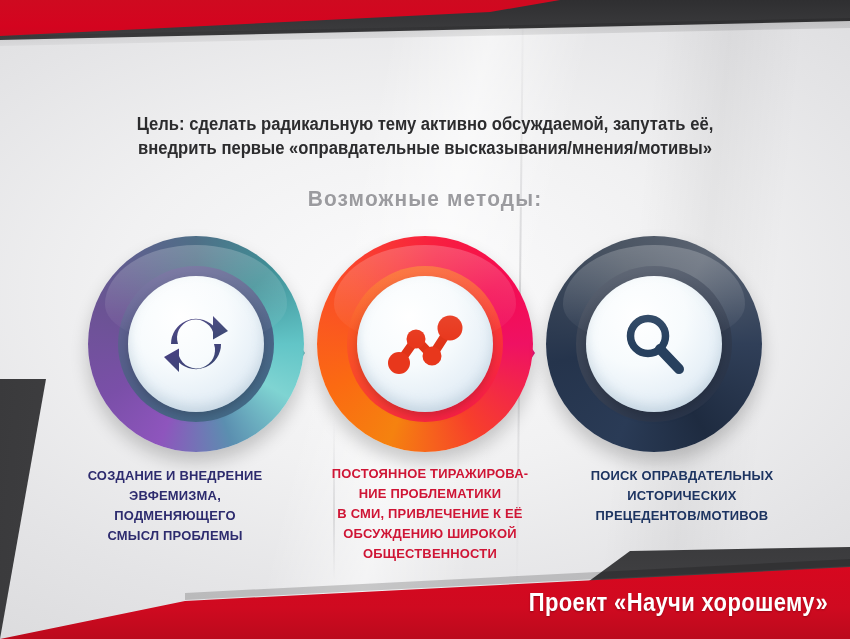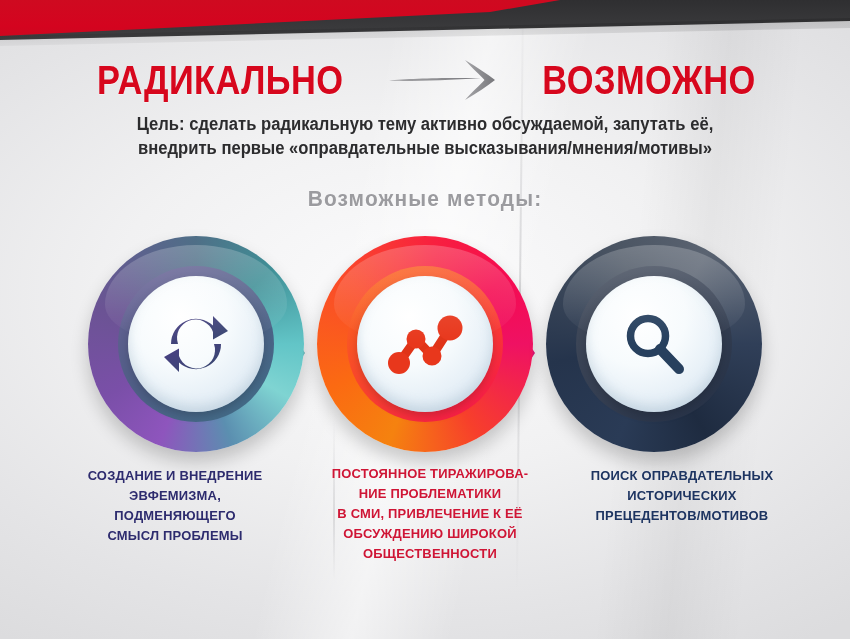--- a/index.html
+++ b/index.html
@@ -171,36 +171,20 @@
   <div class="sheen"></div>
   <div class="fold"></div>
   <div class="fold2"></div>
 
   <div class="top-banner">
     <div class="top-dark"></div>
     <div class="top-red"></div>
     <div class="top-shadow"></div>
   </div>
 
-  <div class="headline">
-    <span class="hl-word">РАДИКАЛЬНО</span>
-
-    <svg class="hl-arrow" viewBox="0 0 118 44">
-      <defs>
-        <linearGradient id="arrGrad" x1="0" y1="0" x2="1" y2="0">
-          <stop offset="0" stop-color="#a6a6a9"></stop>
-          <stop offset="1" stop-color="#77777b"></stop>
-        </linearGradient>
-      </defs>
-      <path d="M4 22.6 C22 20.4 62 19.4 96 20.2 C62 22.0 22 23.6 4 22.6 Z" fill="url(#arrGrad)"></path>
-      <path d="M80 2 C92 9 102 16 110 22 C102 28 92 35 80 42 C88 33 95 27 99.5 22 C95 17 88 11 80 2 Z" fill="url(#arrGrad)"></path>
-    </svg>
-
-    <span class="hl-word">ВОЗМОЖНО</span>
-  </div>
 
   <div class="goal">
     <div>Цель: сделать радикальную тему активно обсуждаемой, запутать её,</div>
     <div>внедрить первые «оправдательные высказывания/мнения/мотивы»</div>
   </div>
 
   <div class="methods-head">Возможные методы:</div>
 
   <div class="circles">
 
@@ -288,14 +272,21 @@
     <div>ОБСУЖДЕНИЮ ШИРОКОЙ</div>
     <div>ОБЩЕСТВЕННОСТИ</div>
   </div>
 
   <div class="caption" id="cap-3">
     <div>ПОИСК ОПРАВДАТЕЛЬНЫХ</div>
     <div>ИСТОРИЧЕСКИХ</div>
     <div>ПРЕЦЕДЕНТОВ/МОТИВОВ</div>
   </div>
 
+  <div class="bot-banner">
+    <div class="bot-dark-left"></div>
+    <div class="bot-dark-right"></div>
+    <div class="bot-red"></div>
+    <div class="bot-red-shadow"></div>
+    <div class="footer-text">Проект «Научи хорошему»</div>
+  </div>
 
 </div>
 
 </body></html>

